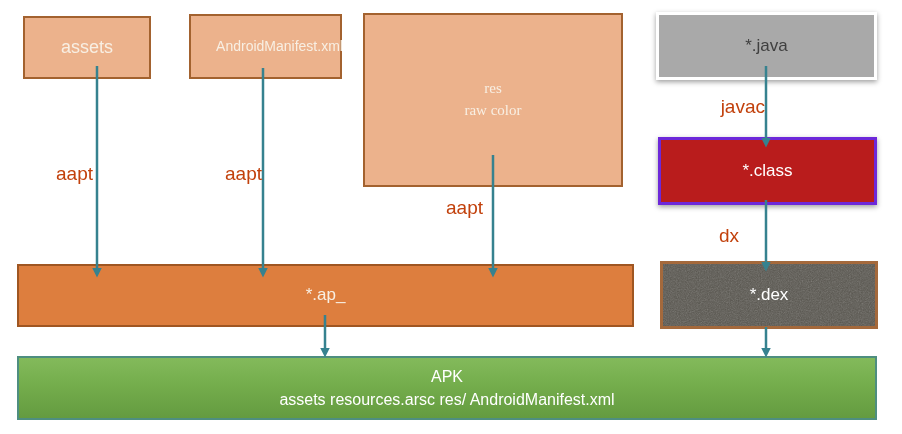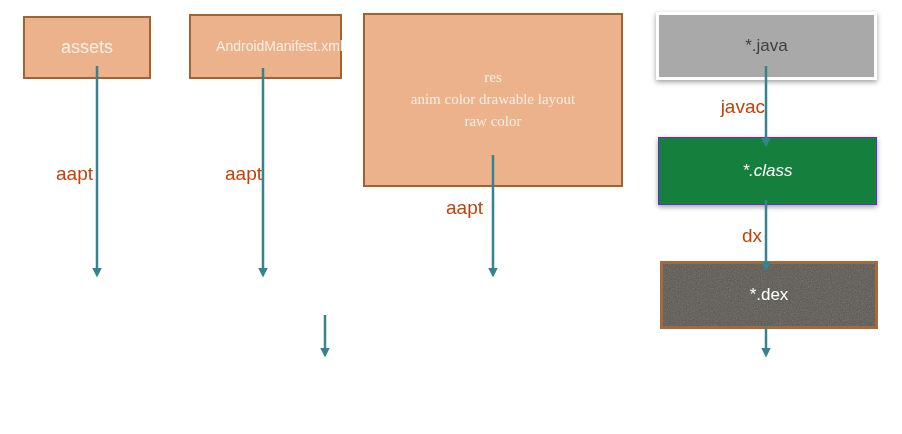--- a/index.html
+++ b/index.html
@@ -8,21 +8,21 @@
     font-family:"Liberation Sans", sans-serif; overflow:hidden;
   }
   .box {
     position:absolute; box-sizing:border-box;
     display:flex; flex-direction:column; align-items:center; justify-content:center;
     text-align:center; line-height:1.45;
   }
   .peach  { background:#ecb28c; border:2px solid #a3622f; color:#f8efe3; }
   .oranged{ background:#dd7e3e; border:2px solid #9f5622; color:#f8efe3; }
   .grayl  { background:#a9a9a9; border:3px solid #ffffff; box-shadow:0 2px 5px rgba(0,0,0,.38); color:#404040; }
-  .graym  { background:#15803d; border:1px solid #6d28d9; box-shadow:0 2px 5px rgba(0,0,0,.38); color:#ffffff;font-style:italic; }
+  .graym  { background:#b91c1c; border:3px solid #6d28d9; box-shadow:0 2px 5px rgba(0,0,0,.38); color:#ffffff; }
   .dexbox { background:#57544d; border:3px solid #a4693c; color:#ffffff; overflow:hidden; }
   .apkbox { background:linear-gradient(180deg,#83ba5b 0%,#74ad4c 45%,#649b40 100%);
             border:2px solid #4e8e80; color:#ffffff; }
 
   #box-assets   { left:23px;  top:16px;  width:128px; height:63px; font-size:18px; }
   #box-manifest { left:189px; top:14px;  width:153px; height:65px; font-size:14px;padding-left:28px; }
   #box-res      { left:363px; top:13px;  width:260px; height:174px; font-size:15px;font-family:Liberation Serif, serif; }
   #box-java     { left:656px; top:12px;  width:221px; height:68px; font-size:17px; }
   #box-class    { left:658px; top:137px; width:219px; height:68px; font-size:17px; }
   #box-ap       { left:17px;  top:264px; width:617px; height:63px; font-size:17px; }
@@ -35,61 +35,67 @@
   #arrows { position:absolute; left:0; top:0; z-index:5; pointer-events:none; }
 
   .edge-label {
     position:absolute; z-index:6; color:#c2410c; font-size:19px;
     transform:translateY(-50%); white-space:nowrap;
   }
   #lbl-aapt-assets   { right:809px; top:174px; }
   #lbl-aapt-manifest { right:640px; top:174px; }
   #lbl-aapt-res      { right:419px; top:208px; }
   #lbl-javac         { right:137px; top:107px; }
-  #lbl-dx            { right:140px; top:236px; }
+  #lbl-dx            { right:163px; top:236px; }
 </style>
 </head>
 <body>
 
 <div id="canvas">
 
   <div class="box peach" id="box-assets">
     <span class="boxtext">assets</span>
   </div>
 
   <div class="box peach" id="box-manifest">
     <span class="boxtext">AndroidManifest.xml</span>
   </div>
 
   <div class="box peach" id="box-res">
     <span class="boxtext">res</span>
-    <span class="boxtext">anim color drawable layout</span>
     <span class="boxtext">raw color</span>
   </div>
 
   <div class="box grayl" id="box-java">
     <span class="boxtext">*.java</span>
   </div>
 
   <div class="box graym" id="box-class">
     <span class="boxtext">*.class</span>
   </div>
 
+  <div class="box oranged" id="box-ap">
+    <span class="boxtext">*.ap_</span>
+  </div>
 
   <div class="box dexbox" id="box-dex">
     <svg class="dex-noise" width="212" height="62">
       <filter id="grain">
         <feTurbulence type="fractalNoise" baseFrequency="0.9" numOctaves="2" stitchTiles="stitch"></feTurbulence>
         <feColorMatrix type="saturate" values="0"></feColorMatrix>
       </filter>
       <rect width="100%" height="100%" filter="url(#grain)" opacity="0.33"></rect>
     </svg>
     <span class="boxtext">*.dex</span>
   </div>
 
+  <div class="box apkbox" id="box-apk">
+    <span class="boxtext">APK</span>
+    <span class="boxtext">assets resources.arsc res/ AndroidManifest.xml</span>
+  </div>
 
   <svg id="arrows" width="902" height="434" viewBox="0 0 902 434">
     <defs>
       <marker id="ah" viewBox="0 0 4 4" refX="1" refY="2" markerWidth="4" markerHeight="4" orient="auto">
         <path d="M0,0 L4,2 L0,4 Z" fill="#36828f"></path>
       </marker>
     </defs>
     <g stroke="#36828f" stroke-width="2.5" fill="none">
       <line x1="97" y1="66" x2="97" y2="270" marker-end="url(#ah)"></line>
       <line x1="263" y1="68" x2="263" y2="270" marker-end="url(#ah)"></line>

